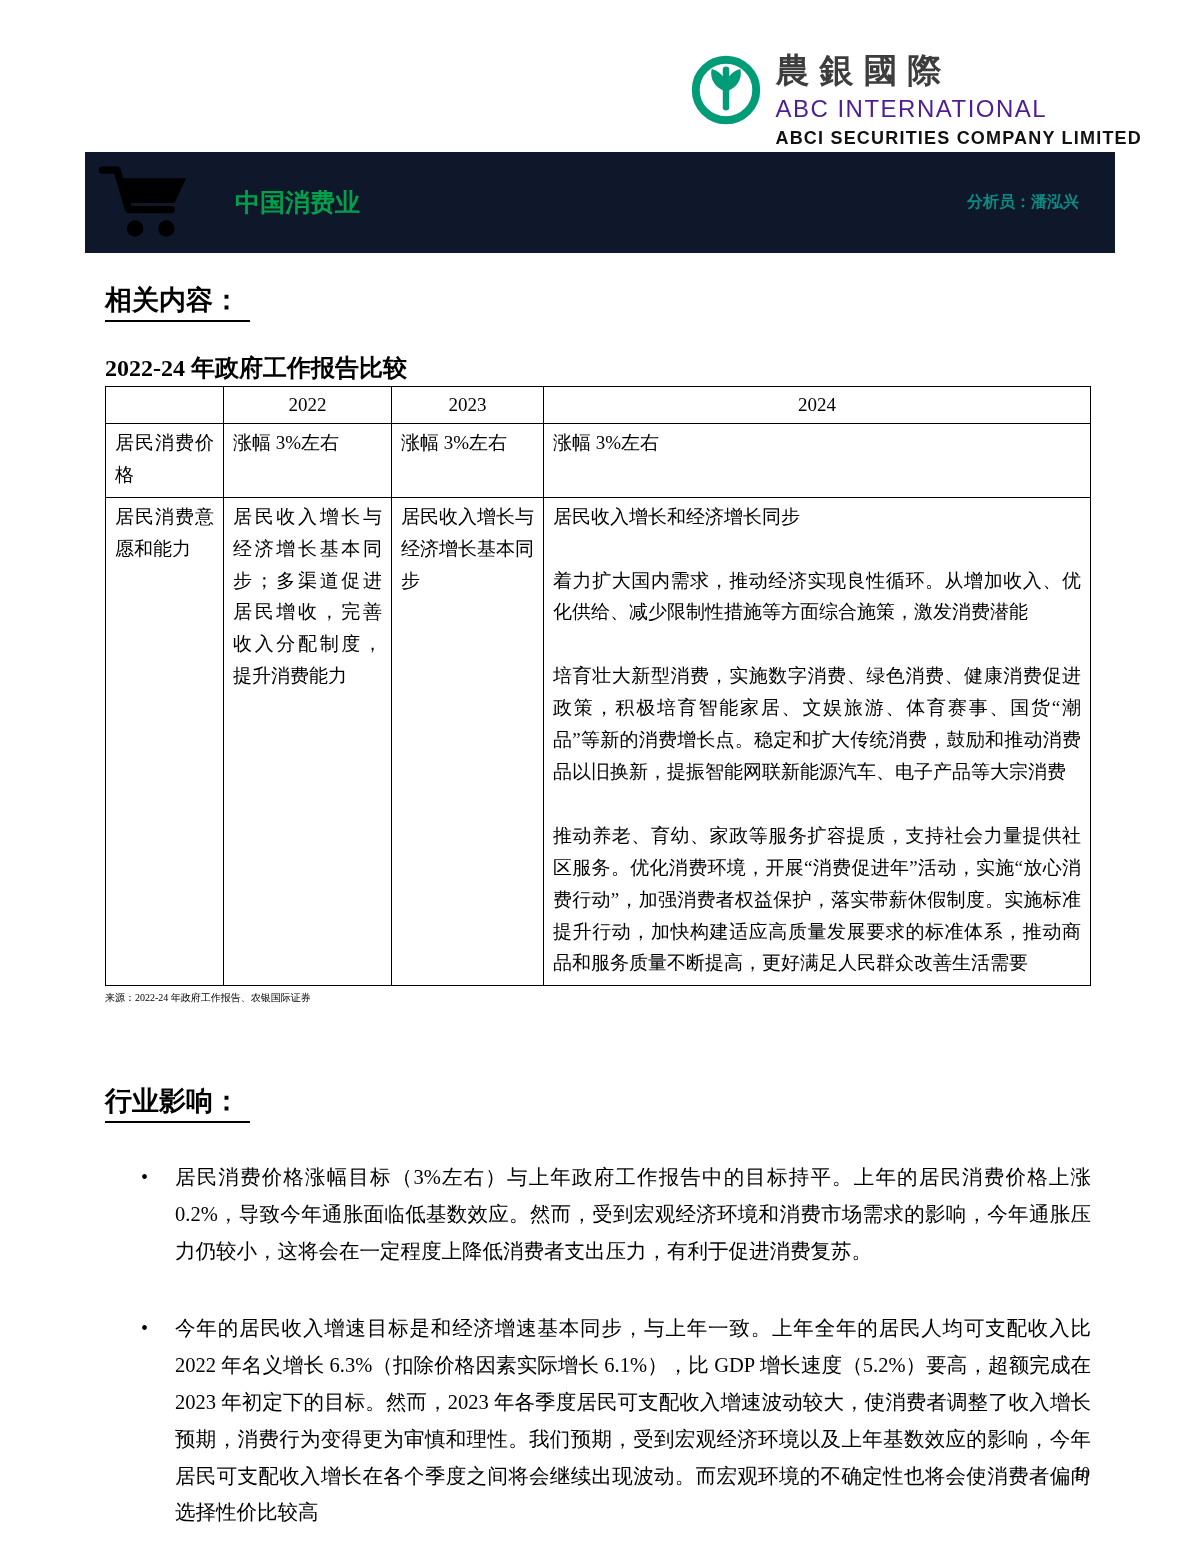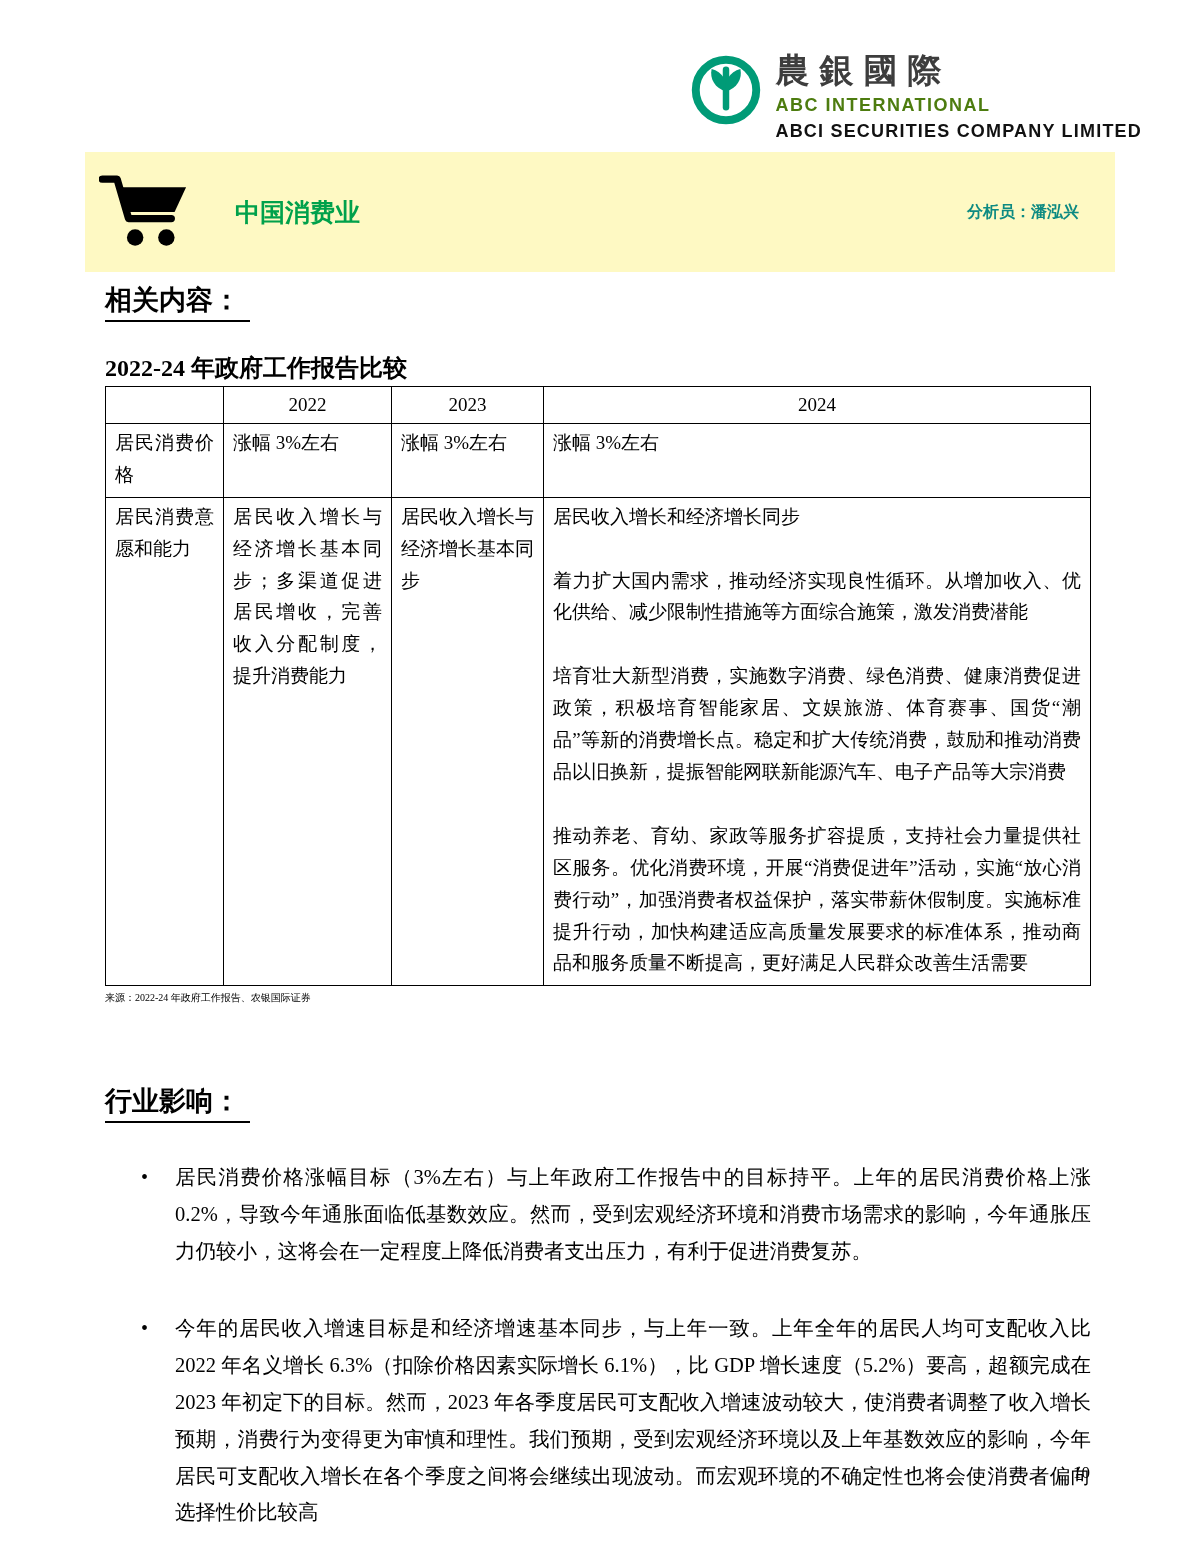--- a/index.html
+++ b/index.html
@@ -29,43 +29,43 @@
   .logo-text { display: flex; flex-direction: column; }
   .brand-cn {
     font-size: 34px;
     font-weight: bold;
     letter-spacing: 10px;
     color: #3d3d3d;
     line-height: 1.1;
   }
   .brand-en {
     font-family: "Liberation Sans", sans-serif;
-    font-size: 18px;
-    font-weight: bold;
+    font-size: 24px;
+    font-weight: normal;
     letter-spacing: 1.5px;
     margin-top: 6px;
-    color: #4d7c0f;
+    color: #4c1d95;
   }
   .brand-co {
     font-family: "Liberation Sans", sans-serif;
     font-size: 18px;
     font-weight: bold;
     letter-spacing: 1.2px;
     margin-top: 5px;
     color: #111;
   }
 
   
   .banner {
     position: absolute;
     top: 152px;
     left: 85px;
     right: 85px;
-    height: 120px;
-    background: #fef9c3;
+    height: 101px;
+    background: #0f172a;
     display: flex;
     align-items: center;
   }
   .cart-icon { width: 92px; height: 82px; margin-left: 14px; flex: 0 0 auto; }
   .sector-label {
     margin-left: 44px;
     font-size: 25px;
     font-weight: bold;
     color: #00a14b;
   }

